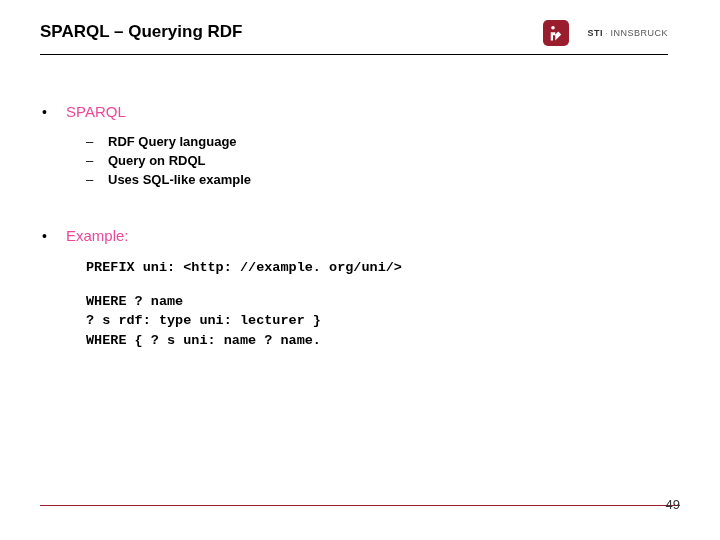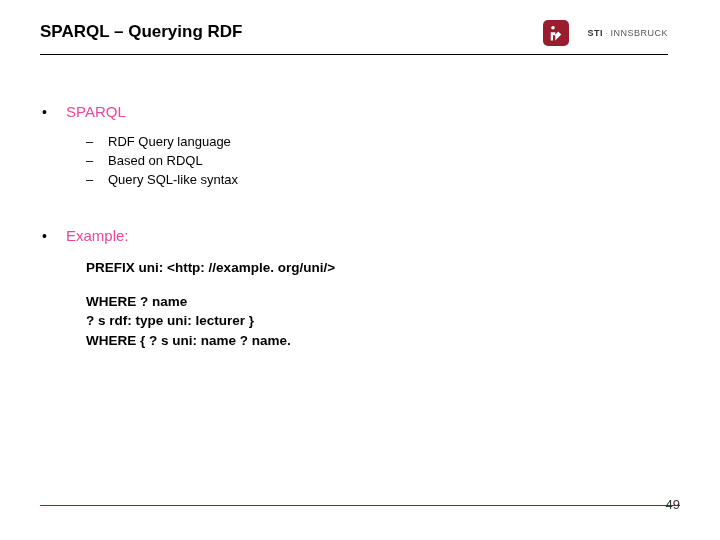--- a/index.html
+++ b/index.html
@@ -83,25 +83,26 @@
     margin-bottom: 4px;
   }
   .subbullet .dash {
     width: 22px;
     font-size: 13px;
     color: #000;
   }
   .subbullet .stext {
     font-size: 13px;
     color: #000;
+    font-weight: bold;
   }
   .code-block {
     margin-left: 44px;
     margin-top: 6px;
-    font-family: Liberation Sans, sans-serif;
+    font-family: Liberation Mono, monospace;
     font-size: 13.5px;
     font-weight: bold;
     line-height: 1.45;
     color: #000;
   }
   .code-block .gap { height: 14px; }
   .footer-line {
     position: absolute;
     left: 40px;
     right: 40px;
@@ -145,25 +146,25 @@
       <span class="bchar">•</span>
       <span class="btext">SPARQL</span>
     </div>
     <div class="sublist">
       <div class="subbullet">
         <span class="dash">–</span>
         <span class="stext">RDF Query language</span>
       </div>
       <div class="subbullet">
         <span class="dash">–</span>
-        <span class="stext">Based on RDQL</span>
+        <span class="stext">Query on RDQL</span>
       </div>
       <div class="subbullet">
         <span class="dash">–</span>
-        <span class="stext">Query SQL-like syntax</span>
+        <span class="stext">Uses SQL-like example</span>
       </div>
     </div>
 
     <div class="bullet">
       <span class="bchar">•</span>
       <span class="btext">Example:</span>
     </div>
 
     <div class="code-block">
       <div>PREFIX uni: &lt;http: //example. org/uni/&gt;</div>

